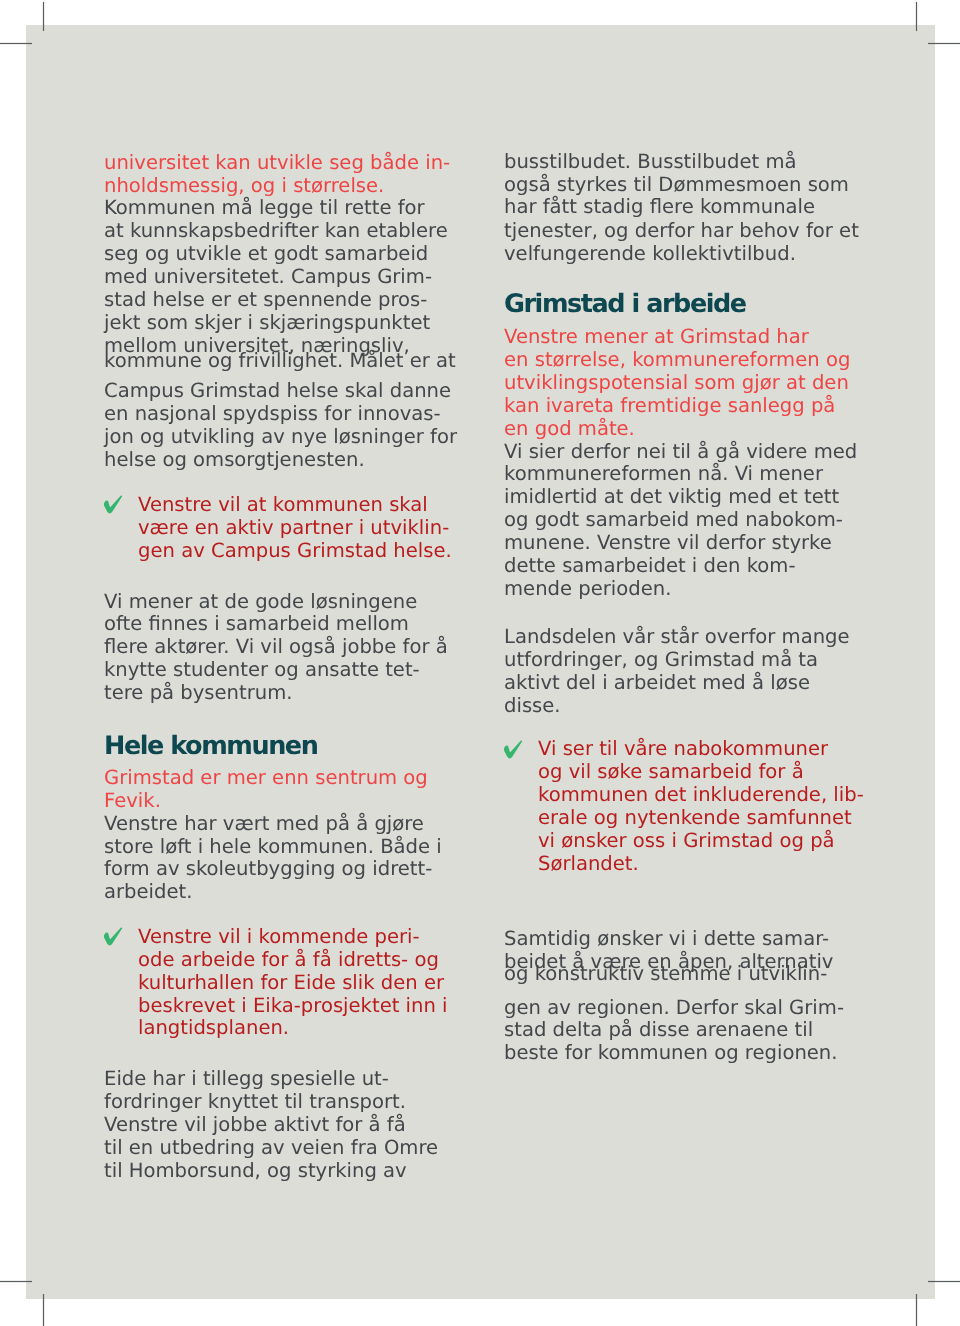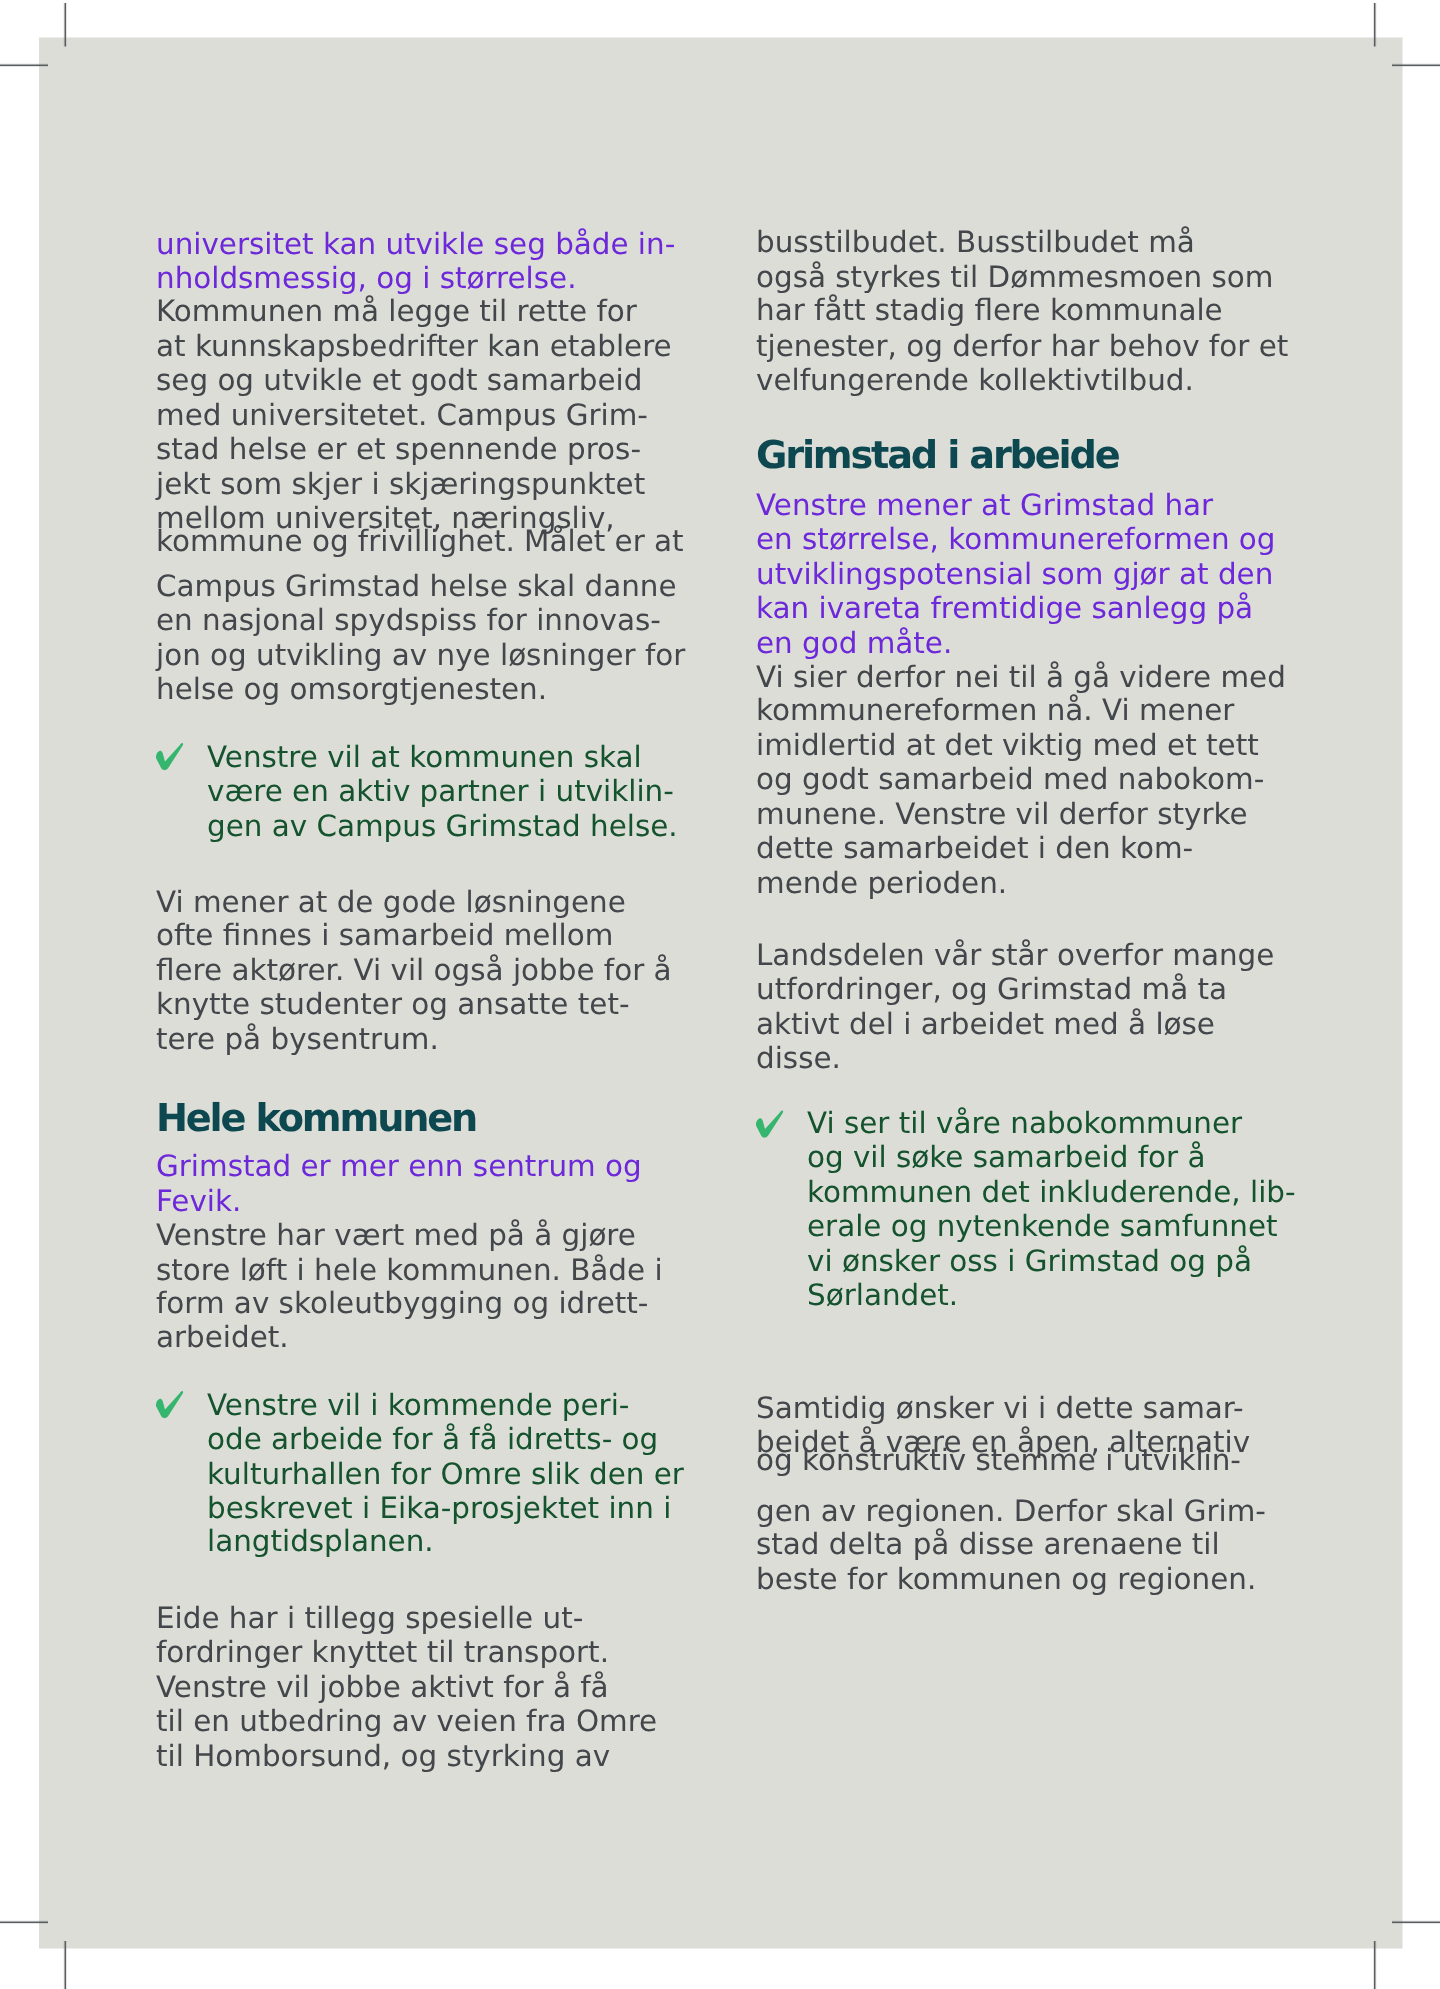--- a/index.html
+++ b/index.html
@@ -15,24 +15,24 @@
       #5a5d5f 57%, rgba(90,93,95,0.18) 74%, rgba(90,93,95,0) 100%);}
   .crop.h{height:3px;background:linear-gradient(to bottom,
       rgba(90,93,95,0) 0%, rgba(90,93,95,0.18) 26%, #5a5d5f 43%,
       #5a5d5f 57%, rgba(90,93,95,0.18) 74%, rgba(90,93,95,0) 100%);}
   .col{position:absolute;top:0;width:352px;}
   #colL{left:104px;}
   #colR{left:504px;}
   .block{position:absolute;left:0;width:352px;}
   .ln{position:absolute;left:0;white-space:pre;font-size:19.6px;
       line-height:22.87px;height:22.87px;}
-  .c-teal{color:#6d28d9;}
+  .c-teal{color:#ef4444;}
   .c-body{color:#43464a;}
   .c-heading{color:#0d4750;}
-  .c-highlight{color:#14532d;}
+  .c-highlight{color:#b91c1c;}
   .heading .ln{font-weight:bold;font-size:25.5px;letter-spacing:-1.45px;}
   .bullet .ln{left:34px;}
   .check-icon{position:absolute;left:-2.8px;top:-0.6px;width:24px;height:24px;
               line-height:0;}
 </style>
 </head>
 <body>
 
 <div id="page">
   <div id="paper"></div>
@@ -86,21 +86,21 @@
       <span class="ln c-body" style="top:68.61px">store løft i hele kommunen. Både i</span>
       <span class="ln c-body" style="top:91.48px">form av skoleutbygging og idrett-</span>
       <span class="ln c-body" style="top:114.35px">arbeidet.</span>
     </div>
   <div class="block bullet" style="top:926.00px">
       <span class="check-icon"><svg viewBox="0 0 24 24" width="24" height="24" aria-hidden="true">
             <path d="M3.4 9.6 C2.8 11.0 2.8 12.3 3.5 13.4 L6.4 19.0 C7.1 20.1 8.1 20.6 9.1 20.4 C10.1 20.2 11.0 19.4 11.7 18.1 L20.6 4.3 C21.2 3.4 21.3 2.8 20.8 2.5 C20.3 2.2 19.6 2.7 18.8 3.8 L9.0 14.6 L7.5 9.2 C7.1 8.0 6.5 7.4 5.7 7.5 C4.9 7.6 4.1 8.3 3.4 9.6 Z" fill="#35b56e"></path>
           </svg></span>
       <span class="ln c-highlight" style="top:0.00px">Venstre vil i kommende peri-</span>
       <span class="ln c-highlight" style="top:22.87px">ode arbeide for å få idretts- og</span>
-      <span class="ln c-highlight" style="top:45.74px">kulturhallen for Omre slik den er</span>
+      <span class="ln c-highlight" style="top:45.74px">kulturhallen for Eide slik den er</span>
       <span class="ln c-highlight" style="top:68.61px">beskrevet i Eika-prosjektet inn i</span>
       <span class="ln c-highlight" style="top:91.48px">langtidsplanen.</span>
     </div>
   <div class="block paragraph" style="top:1068.30px">
       <span class="ln c-body" style="top:0.00px">Eide har i tillegg spesielle ut-</span>
       <span class="ln c-body" style="top:22.87px">fordringer knyttet til transport.</span>
       <span class="ln c-body" style="top:45.74px">Venstre vil jobbe aktivt for å få</span>
       <span class="ln c-body" style="top:68.61px">til en utbedring av veien fra Omre</span>
       <span class="ln c-body" style="top:91.48px">til Homborsund, og styrking av</span>
     </div>

